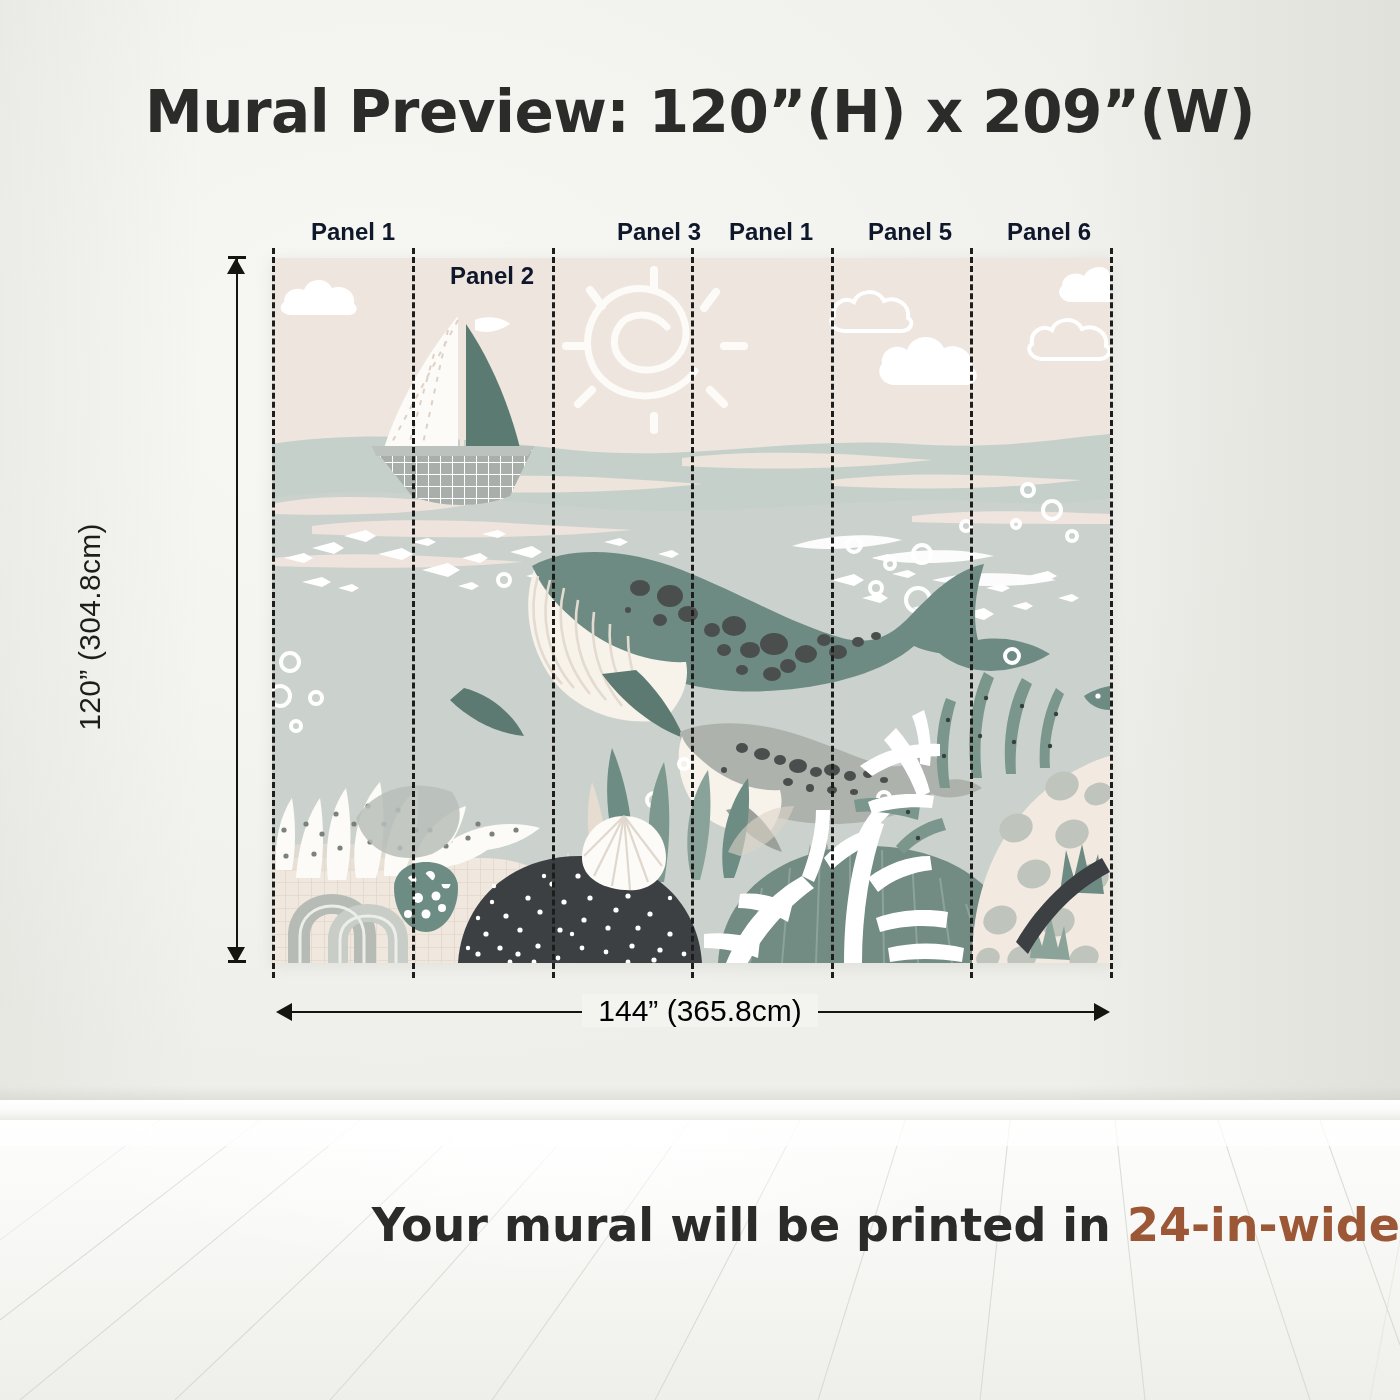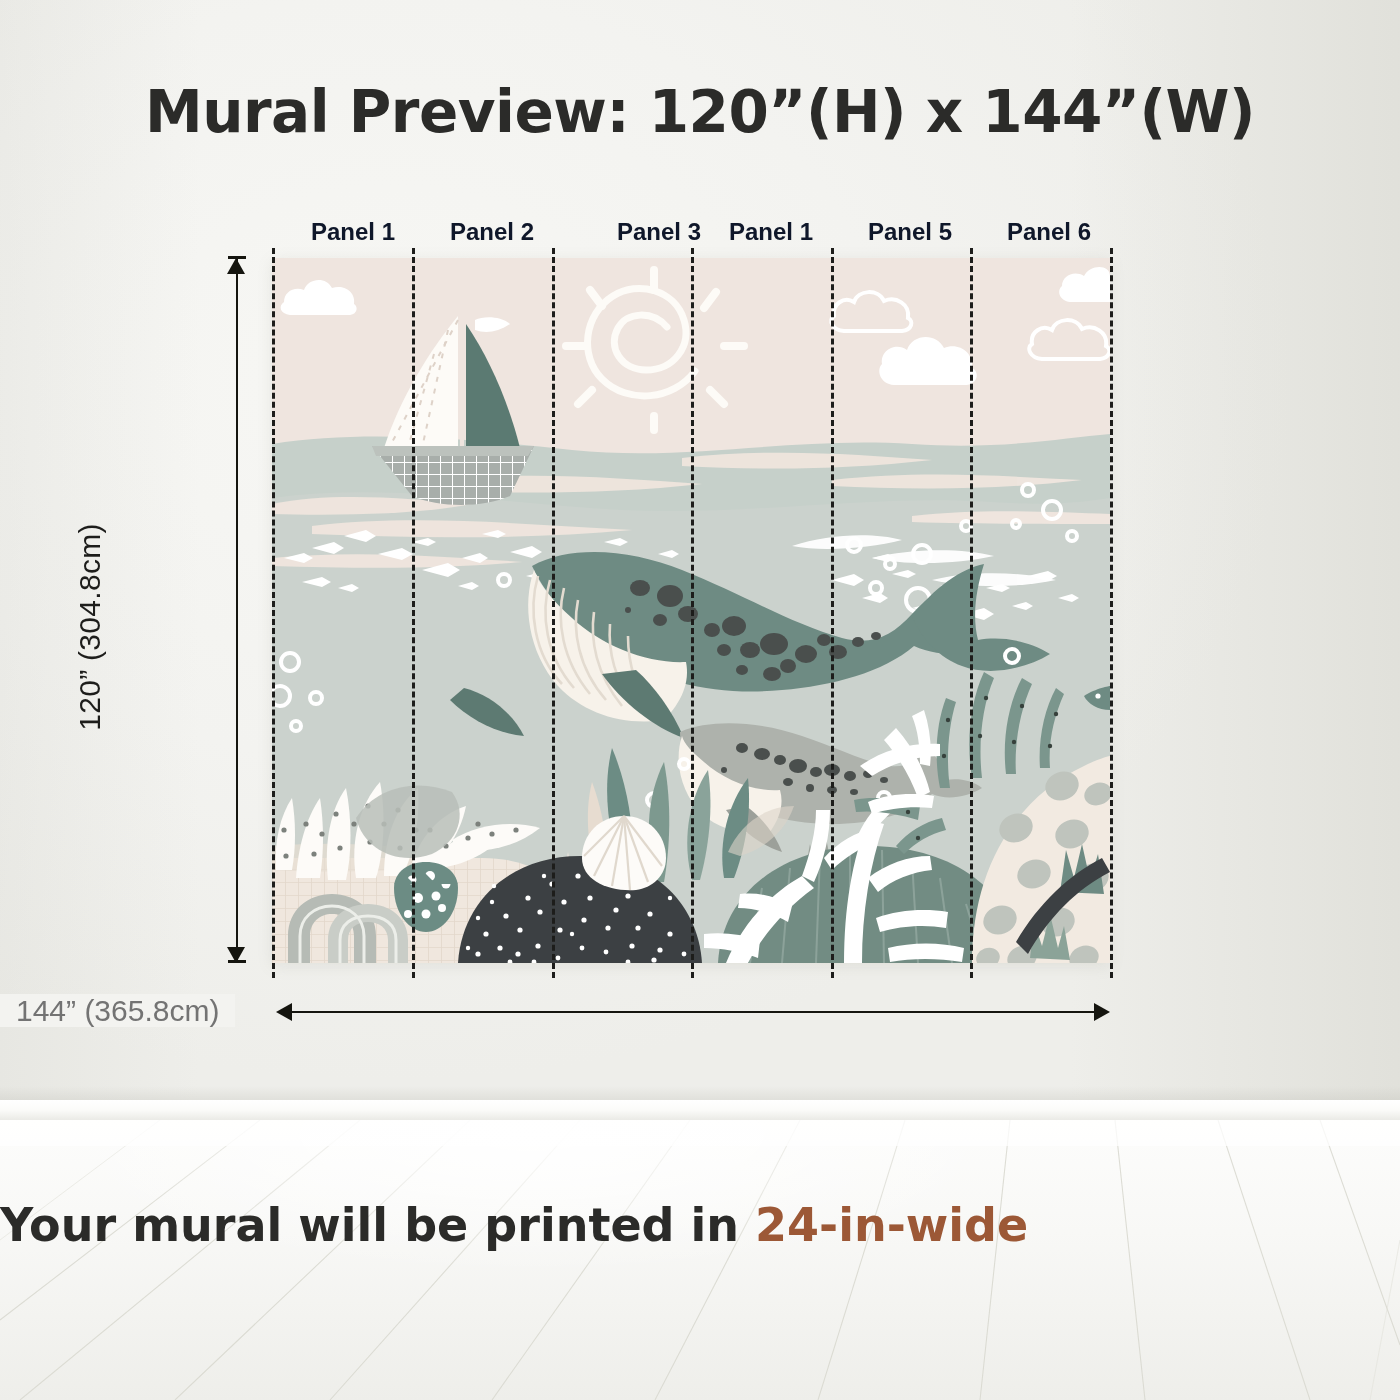--- a/index.html
+++ b/index.html
@@ -95,34 +95,34 @@
     position:absolute;left:276px;top:1003px;width:0;height:0;
     border-top:9px solid transparent;border-bottom:9px solid transparent;
     border-right:16px solid #15150f;
   }
   .dim-h-arrow-r{
     position:absolute;left:1094px;top:1003px;width:0;height:0;
     border-top:9px solid transparent;border-bottom:9px solid transparent;
     border-left:16px solid #15150f;
   }
   .dim-h-label{
-    position:absolute;left:0;top:994px;width:1400px;
-    font-size:30px;color:#737373;
+    position:absolute;left:0;top:994px;width:1400px;text-align:center;
+    font-size:30px;color:#000000;
     font-family:"Liberation Sans", sans-serif;
   }
   .dim-h-label span{background:#f3f3f0;padding:0 16px;}
 
   
   .title{
     position:absolute;left:0;top:78px;width:1400px;text-align:center;
     font-size:58px;font-weight:bold;color:#2b2b29;letter-spacing:-.5px;
     font-family:"DejaVu Sans", sans-serif;
   }
   .caption{
-    position:absolute;left:0;top:1196px;width:1400px;text-align:left;
+    position:absolute;left:0;top:1196px;width:1400px;text-align:right;
     font-size:46px;font-weight:bold;color:#2b2b29;line-height:1.28;
     font-family:"DejaVu Sans", sans-serif;
   }
   .accent{color:#9c5836;}
 </style>
 </head>
 <body>
 
 <div id="stage">
 
@@ -618,21 +618,21 @@
         </g>
 
         <path d="M456 594 C 468 566, 494 548, 522 548 C 514 572, 494 590, 468 598 Z" fill="#dcd3c8" opacity="0.6"></path>
 
       </g>
     </svg>
   </div>
   <div class="mural-shadow"></div>
 
   <div class="panel-label" style="left:283px;">Panel 1</div>
-  <div class="panel-label" style="left:422px;">Panel 2</div>
+  <div class="panel-label" style="left:422px;margin-top:44px;">Panel 2</div>
   <div class="panel-label" style="left:561px;text-align:right;">Panel 3</div>
   <div class="panel-label" style="left:701px;">Panel 1</div>
   <div class="panel-label" style="left:840px;">Panel 5</div>
   <div class="panel-label" style="left:979px;">Panel 6</div>
 
   <div class="divider" style="left:272px;"></div>
   <div class="divider" style="left:412px;"></div>
   <div class="divider" style="left:552px;"></div>
   <div class="divider" style="left:691px;"></div>
   <div class="divider" style="left:831px;"></div>
@@ -644,19 +644,19 @@
   <div class="dim-v-caparrow-bot"></div>
   <div class="dim-v-tick-top"></div>
   <div class="dim-v-tick-bot"></div>
   <div class="dim-v-label">120” (304.8cm)</div>
 
   <div class="dim-h"></div>
   <div class="dim-h-arrow-l"></div>
   <div class="dim-h-arrow-r"></div>
   <div class="dim-h-label"><span>144” (365.8cm)</span></div>
 
-  <div class="title">Mural Preview: 120”(H) x 144”(W)</div>
+  <div class="title">Mural Preview: 120”(H) x 209”(W)</div>
 
   <div class="caption">
     <span>Your mural will be printed in </span><span class="accent">24-in-wide</span><br>
   </div>
 
 </div>
 
 </body></html>

